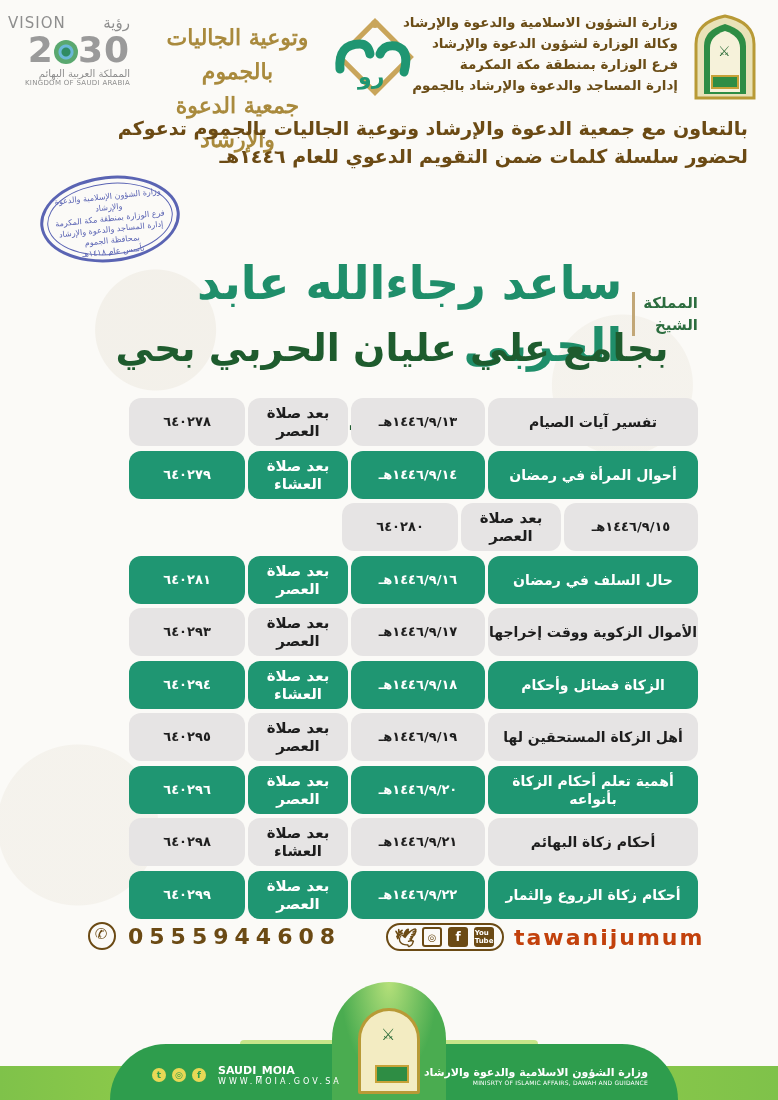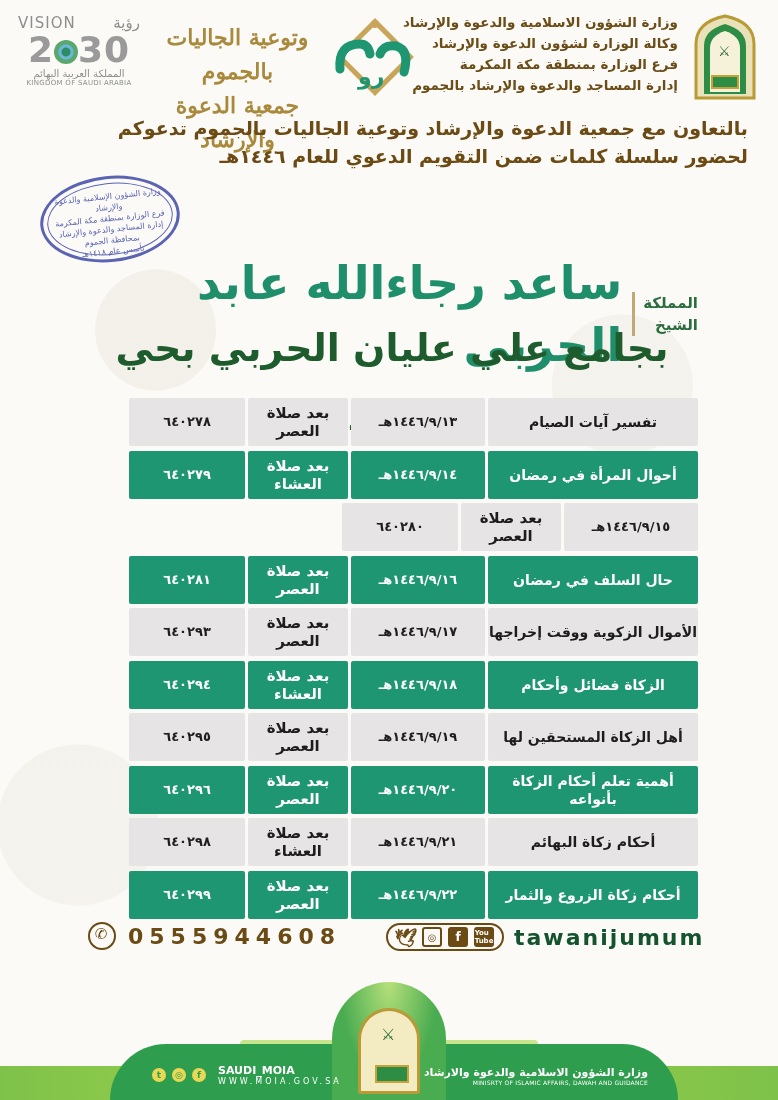--- a/index.html
+++ b/index.html
@@ -14,22 +14,22 @@
     position: absolute; inset: 0;
     background:
       radial-gradient(circle at 20% 30%, rgba(220,212,195,0.25) 0 60px, transparent 61px),
       radial-gradient(circle at 80% 35%, rgba(220,212,195,0.2) 0 70px, transparent 71px),
       radial-gradient(circle at 10% 75%, rgba(220,212,195,0.2) 0 80px, transparent 81px);
     pointer-events: none;
   }
   
   .header { position: absolute; top: 0; left: 0; width: 778px; height: 110px; }
   .vision {
-    position: absolute; left: 18px; top: 14px; width: 122px; height: 84px;
-    text-align: center; color: #8a8a8a;
+    position: absolute; left: 8px; top: 14px; width: 122px; height: 84px;
+    text-align: right; color: #8a8a8a;
   }
   .vision .row1 { display: flex; justify-content: space-between; font-size: 15px; letter-spacing: 1px; color: #8e8e8e; }
   .vision .row2 { font-size: 36px; font-weight: bold; line-height: 36px; color: #9a9a9a; letter-spacing: 1px; }
   .vision .row2 .emb { display: inline-block; width: 24px; height: 24px; border-radius: 50%;
     background: radial-gradient(circle, #2f8b63 0 4px, #6bb8d8 5px 7px, #5aa86f 8px 12px); vertical-align: middle; }
   .vision .row3 { font-size: 10px; color: #8e8e8e; }
   .vision .row4 { font-size: 7px; color: #8e8e8e; letter-spacing: 0.3px; }
 
   .calligraphy {
     position: absolute; left: 150px; top: 20px; width: 175px; height: 78px;
@@ -74,42 +74,42 @@
     position: absolute; top: 318px; right: 86px; width: 600px;
     direction: rtl; text-align: center; color: #1e5c2e; font-weight: bold;
     font-size: 38px; line-height: 60px;
   }
 
   
   .schedule { position: absolute; top: 398px; left: 82px; width: 616px; }
   .row { display: flex; direction: rtl; height: 48px; margin-bottom: 4.5px; gap: 3px; }
   .cell {
     display: flex; align-items: center; justify-content: center; text-align: center;
-    border-radius: 2px; font-weight: bold; font-size: 14px; line-height: 18px;
+    border-radius: 12px; font-weight: bold; font-size: 14px; line-height: 18px;
   }
   .c-topic { width: 210px; }
   .c-date { width: 134px; font-size: 13px; }
   .c-time { width: 100px; font-size: 15px; }
   .c-code { width: 116px; font-size: 13px; }
   .row.light .cell { background: #e6e4e4; color: #1d1d1d; }
   .row.green .cell { background: #1f9672; color: #ffffff; }
   .row .c-date, .row .c-code { }
 
   
   .contacts { position: absolute; top: 922px; left: 88px; width: 620px; height: 34px; }
   .wa { position: absolute; left: 0; top: 0; display: flex; align-items: center; gap: 12px; color: #6b4a14; }
   .wa-icon { width: 28px; height: 28px; border: 2.5px solid #6b4a14; border-radius: 50%; position: relative; }
   .wa-icon::after { content: "✆"; position: absolute; left: 5px; top: 1px; font-size: 15px; color: #6b4a14; }
   .phone { font-size: 22px; font-weight: bold; letter-spacing: 6px; }
   .social { position: absolute; left: 298px; top: 1px; display: flex; align-items: center; gap: 6px; }
   .social-box { display: flex; gap: 6px; align-items: center; border: 2px solid #6b4a14; border-radius: 14px; padding: 2px 8px; height: 28px; }
   .s-ico { width: 20px; height: 20px; background: #6b4a14; color: #fff; border-radius: 3px; font-size: 12px; font-weight: bold; display: flex; align-items: center; justify-content: center; }
   .s-ico.tw { background: transparent; color: #6b4a14; font-size: 18px; }
   .s-ico.ig { background: transparent; border: 2px solid #6b4a14; color: #6b4a14; font-size: 10px; }
-  .handle { font-size: 22px; font-weight: bold; color: #14532d; letter-spacing: 2px; margin-left: 4px; }
+  .handle { font-size: 22px; font-weight: bold; color: #c2410c; letter-spacing: 2px; margin-left: 4px; }
 
   
   .footer { position: absolute; left: 0; bottom: 0; width: 778px; height: 120px; }
   .f-stripe { position: absolute; left: 0; right: 0; bottom: 0; height: 34px; background: linear-gradient(90deg, #7fc24a, #9bd24a 40%, #7fc24a); }
   .f-band { position: absolute; left: 110px; right: 100px; bottom: 0; height: 56px; background: #2e9d4d; border-radius: 60px 60px 0 0; }
   .f-band-top { position: absolute; left: 240px; right: 240px; bottom: 52px; height: 8px; background: #c7e58a; border-radius: 4px; }
   .f-arch {
     position: absolute; left: 332px; bottom: 0; width: 114px; height: 118px;
     background: radial-gradient(ellipse at 50% 0%, #b5e07a, #4aac50 60%);
     border-radius: 57px 57px 0 0;

